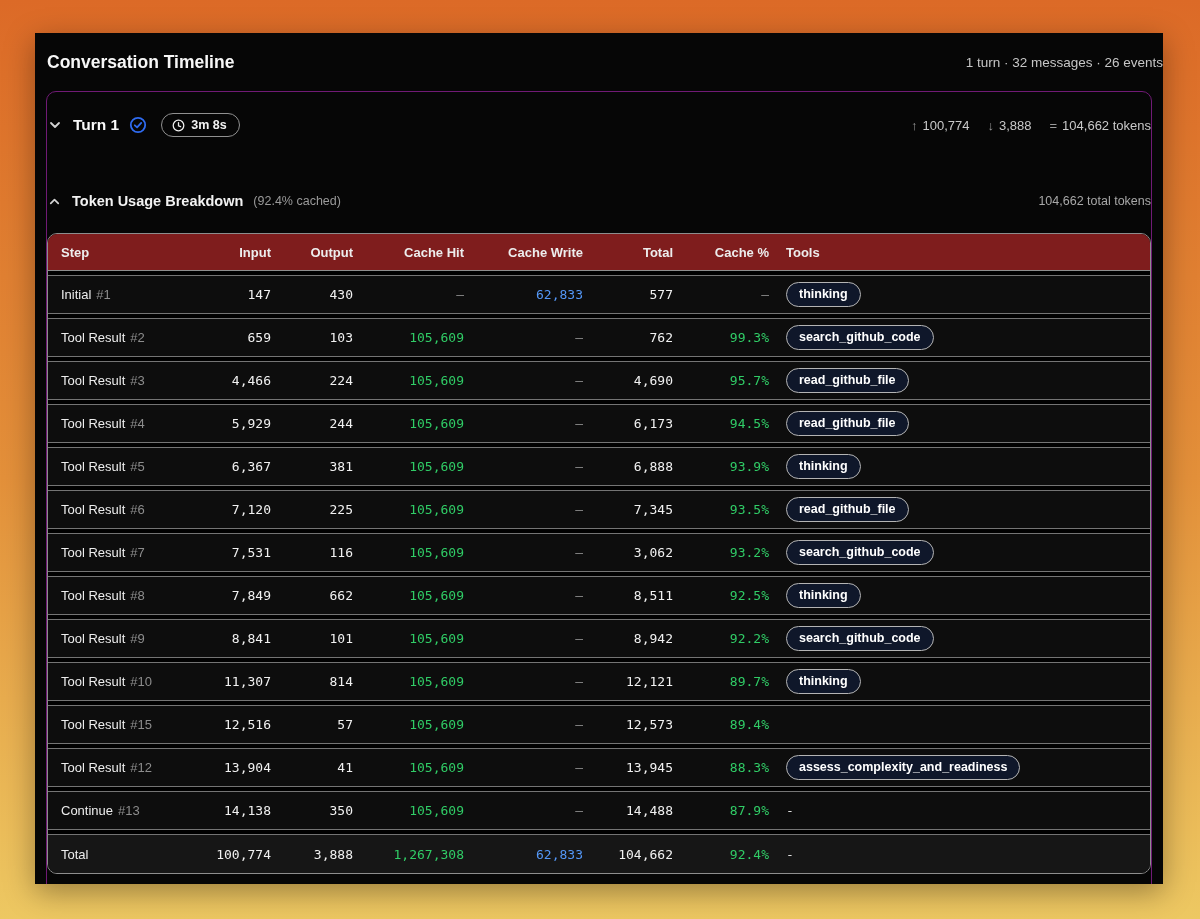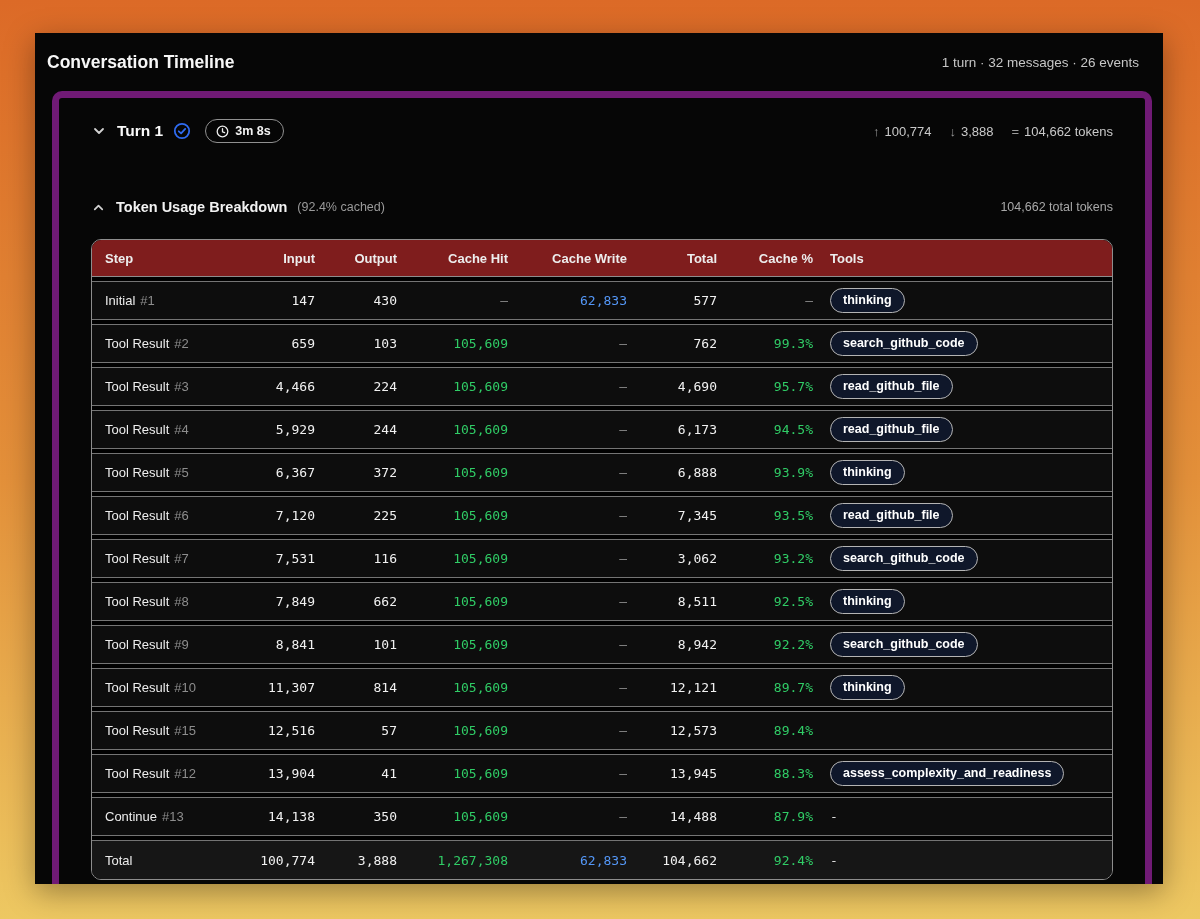--- a/index.html
+++ b/index.html
@@ -8,26 +8,26 @@
     --accent-blue:#2f6bf0;
   }
   html,body{margin:0;padding:0;width:1200px;height:919px;overflow:hidden;
     font-family:"Liberation Sans",sans-serif;}
   .page{position:relative;width:1200px;height:919px;
     background:linear-gradient(180deg,#dc6a27 0%,#e3903a 52%,#edc862 100%);}
   .card{position:absolute;left:35px;top:33px;width:1128px;height:851px;
     background:#060606;overflow:hidden;box-shadow:0 8px 28px rgba(0,0,0,.35);}
 
   .card-header{display:flex;justify-content:space-between;align-items:center;
-    padding:18px 24px 0 12px;}
+    padding:18px 0 0 12px;}
   .title{font-size:17.5px;font-weight:700;color:#f7f7f7;line-height:22px;}
   .stats{font-size:13.5px;color:#c6c6c6;}
 
-  .turn-panel{margin:18px 11px 0 17px;border:7px solid #701a75;border-radius:10px;
-    padding:0 32px;height:805px;box-sizing:border-box;}
+  .turn-panel{margin:18px 11px 0 11px;border:1px solid #701a75;border-radius:10px;
+    padding:0 0;height:805px;box-sizing:border-box;}
 
   .turn-header{display:flex;justify-content:space-between;align-items:center;
     padding-top:21px;cursor:pointer;}
   .turn-left{display:flex;align-items:center;gap:10px;}
   .turn-label{font-size:15.5px;font-weight:700;color:#fafafa;}
   .duration-pill{display:inline-flex;align-items:center;gap:6px;
     border:1px solid #909090;border-radius:999px;padding:4px 12px 4px 10px;
     color:#f2f2f2;font-weight:700;font-size:12.5px;margin-left:4px;}
   .turn-right{display:flex;align-items:center;gap:18px;font-size:13px;color:#c9c9c9;}
   .tok{display:inline-flex;align-items:center;gap:5px;}
@@ -207,21 +207,21 @@
     <div class="cell tools">
       <span class="pill">read_github_file</span>
     </div>
   </div>
           <div class="t-row">
     <div class="cell step">
       <span>Tool Result</span>
       <span class="step-num">#5</span>
     </div>
     <div class="cell num plain">6,367</div>
-    <div class="cell num plain">372</div>
+    <div class="cell num plain">381</div>
     <div class="cell num green">105,609</div>
     <div class="cell num dim">–</div>
     <div class="cell num plain">6,888</div>
     <div class="cell num green">93.9%</div>
     <div class="cell tools">
       <span class="pill">thinking</span>
     </div>
   </div>
           <div class="t-row">
     <div class="cell step">

